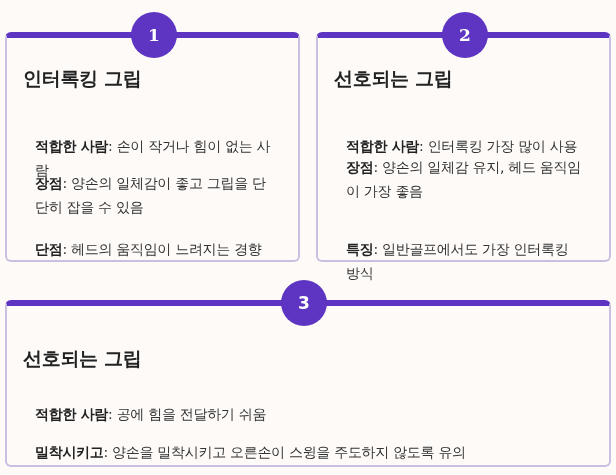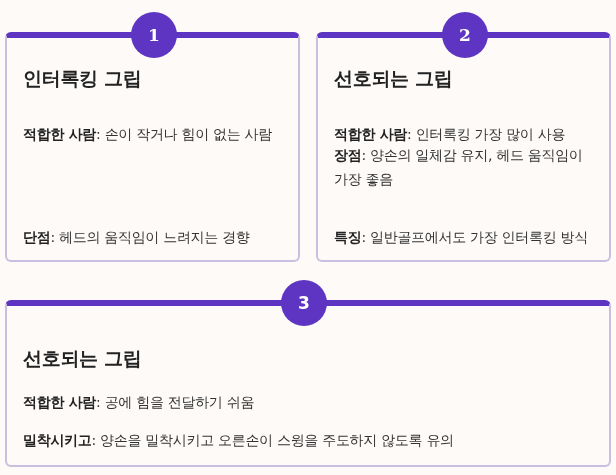--- a/index.html
+++ b/index.html
@@ -48,32 +48,33 @@
     }
     .card-1 .title, .card-2 .title { top: 28px; }
     .card-3 .title { top: 40px; }
     .item {
       position: absolute;
       left: 16px;
       right: 14px;
       font-size: 14px;
       line-height: 24px;
       color: #333333;
-      margin: 0;
+      margin: 12px;
       letter-spacing: -0.3px;
     }
     .item .label { font-weight: bold; color: #222222; }
   </style>
 </head>
 <body>
 
 <div class="card card-1">
   <div class="badge serif">1</div>
   <h2 class="title">인터록킹 그립</h2>
   <p class="item" style="top:84px;"><span class="label">적합한 사람</span><span>: </span><span>손이 작거나 힘이 없는 사람</span></p>
+  <p class="item" style="top:121px;"><span class="label">장점</span><span>: </span><span>양손의 일체감이 좋고 그립을 단단히 잡을 수 있음</span></p>
   <p class="item" style="top:187px;"><span class="label">단점</span><span>: </span><span>헤드의 움직임이 느려지는 경향</span></p>
 </div>
 
 <div class="card card-2">
   <div class="badge serif">2</div>
   <h2 class="title">선호되는 그립</h2>
   <p class="item" style="top:84px;"><span class="label">적합한 사람</span><span>: </span><span>인터록킹 가장 많이 사용</span></p>
   <p class="item" style="top:105px;"><span class="label">장점</span><span>: </span><span>양손의 일체감 유지, 헤드 움직임이 가장 좋음</span></p>
   <p class="item" style="top:187px;"><span class="label">특징</span><span>: </span><span>일반골프에서도 가장 인터록킹 방식</span></p>
 </div>

